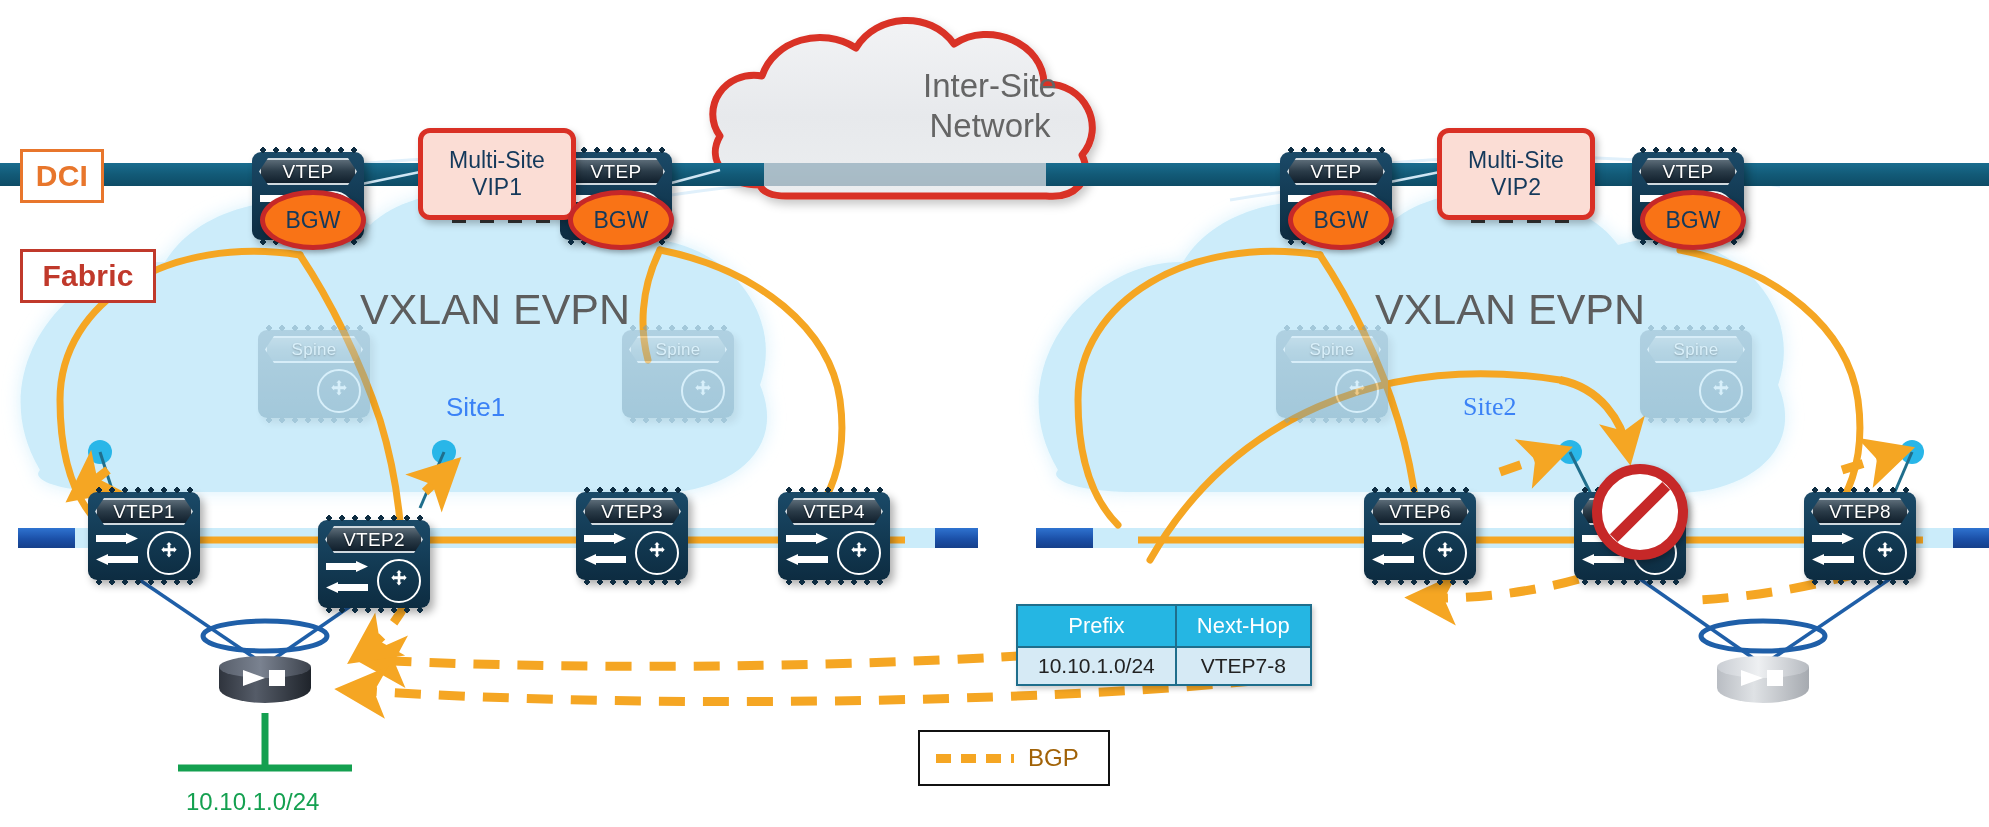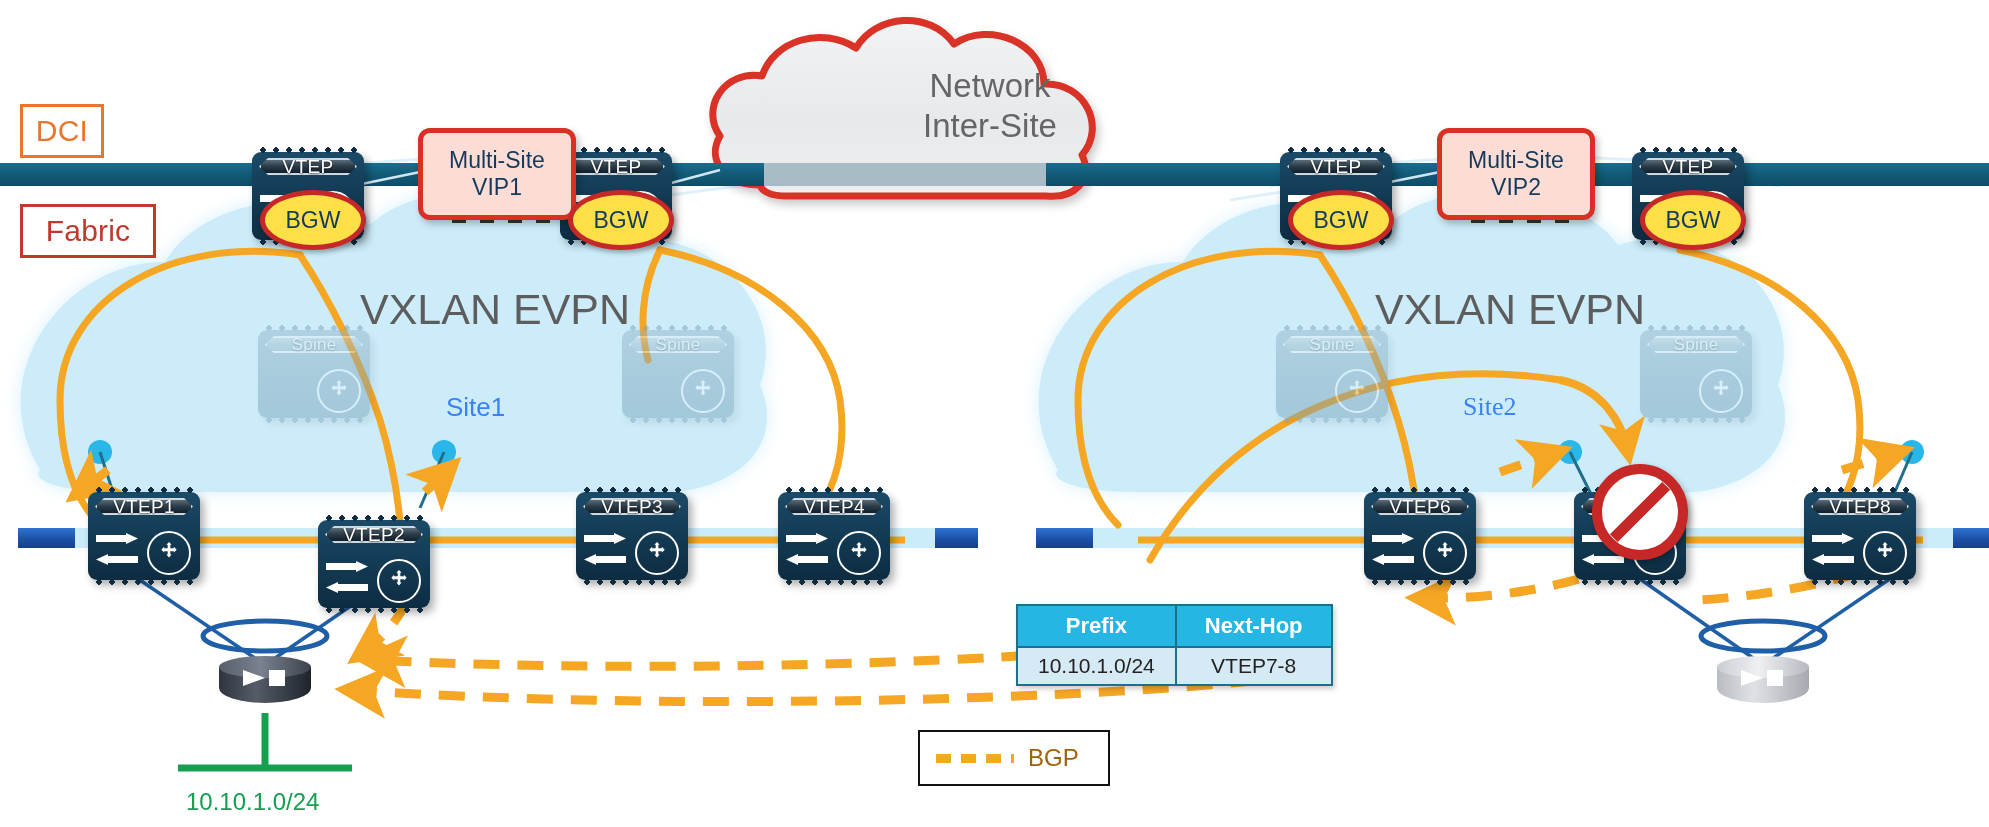--- a/index.html
+++ b/index.html
@@ -3,21 +3,21 @@
 <meta charset="utf-8">
 <title>VXLAN EVPN Multi-Site Diagram</title>
 <style>
   html,body{margin:0;padding:0;background:#ffffff;}
   body{font-family:"Liberation Sans", sans-serif;}
   #stage{position:relative;width:1989px;height:827px;overflow:hidden;background:#fff;}
   #svgroot{position:absolute;left:0;top:0;width:1989px;height:827px;}
 
   
   .corner-label{position:absolute;display:flex;align-items:center;justify-content:center;
-     background:#fff;font-weight:400;letter-spacing:.2px;}
+     background:#fff;font-weight:700;letter-spacing:.2px;margin-top:45px;}
   #dci-label{left:20px;top:104px;width:78px;height:48px;border:3px solid #E8762C;color:#E8762C;font-size:30px;}
   #fabric-label{left:20px;top:204px;width:130px;height:48px;border:3px solid #C0392B;color:#C0392B;font-size:30px;}
 
   
   .vip-box{position:absolute;width:148px;height:82px;background:#FBDDD5;border:5px solid #D93025;
     border-radius:12px;display:flex;flex-direction:column;align-items:center;justify-content:center;
     color:#14395B;font-size:23px;line-height:1.18;font-weight:400;
     box-shadow:3px 4px 7px rgba(0,0,0,.25);z-index:22;}
   #vip1{left:418px;top:128px;}
   #vip2{left:1437px;top:128px;}
@@ -41,21 +41,21 @@
   
   .node{position:absolute;width:112px;height:88px;z-index:20;}
   .chip{position:absolute;left:0;top:0;width:112px;height:88px;border-radius:9px;
     background:linear-gradient(180deg,#1b4a68 0%,#123952 55%,#0d2c41 100%);
     box-shadow:4px 5px 8px rgba(0,0,0,.32);}
   .chip::before,.chip::after{content:"";position:absolute;left:7px;right:7px;height:6px;
     background-image:radial-gradient(circle at 4px 3px,#0d2c41 2.6px,transparent 2.9px);
     background-size:13px 6px;background-repeat:repeat-x;}
   .chip::before{top:-5px;}
   .chip::after{bottom:-5px;}
-  .nodelbl{position:absolute;left:7px;top:6px;width:98px;height:17px;z-index:3;
+  .nodelbl{position:absolute;left:7px;top:6px;width:98px;height:27px;z-index:3;
     display:flex;align-items:center;justify-content:center;
     color:#fff;font-size:19px;letter-spacing:.3px;
     background:linear-gradient(180deg,#5b6b77 0%,#2b3c49 48%,#101f2c 100%);
     -webkit-clip-path:polygon(9px 0,89px 0,98px 50%,89px 100%,9px 100%,0 50%);
     clip-path:polygon(9px 0,89px 0,98px 50%,89px 100%,9px 100%,0 50%);
     border:2px solid #cfd8de;box-sizing:border-box;text-shadow:0 1px 2px rgba(0,0,0,.6);}
   .nodelbl.sm{font-size:17px;}
   .glyphs{position:absolute;left:8px;top:38px;width:96px;height:44px;z-index:2;}
   .arr{position:absolute;background:#fff;}
   .arrR{left:0;top:3px;width:42px;height:11px;
@@ -76,21 +76,21 @@
   .node.spine .chip{background:linear-gradient(180deg,#8fb2c6 0%,#7ea5bb 60%,#74a0b6 100%);
      box-shadow:4px 5px 8px rgba(0,0,0,.16);}
   .node.spine .chip::before,.node.spine .chip::after{
      background-image:radial-gradient(circle at 4px 3px,#74a0b6 2.6px,transparent 2.9px);}
   .node.spine .nodelbl{background:linear-gradient(180deg,#b6ccd8 0%,#9dbccc 50%,#8fb2c6 100%);
      border-color:#e4f0f7;color:#eaf6fc;}
   .node.spine .arr,.node.spine .xcirc::after{background:#e6f4fb;}
   .node.spine .xcirc{border-color:#e6f4fb;}
 
   
-  .bgw{position:absolute;width:96px;height:50px;border-radius:50%;background:#fde047;
+  .bgw{position:absolute;width:96px;height:50px;border-radius:50%;background:#f97316;
     border:5px solid #C62828;display:flex;align-items:center;justify-content:center;
     color:#14395B;font-size:23px;z-index:26;box-shadow:2px 3px 5px rgba(0,0,0,.28);}
 
   
   .noentry{position:absolute;width:76px;height:76px;border-radius:50%;background:#fff;
     border:10px solid #C62828;z-index:40;box-shadow:2px 3px 6px rgba(0,0,0,.3);}
   .noentry::after{content:"";position:absolute;left:50%;top:50%;width:74px;height:11px;
     background:#C62828;transform:translate(-50%,-50%) rotate(-45deg);}
 
   
@@ -102,22 +102,22 @@
   .host.light .top{background:linear-gradient(90deg,#c9cdd3,#eef0f2 45%,#b6bac0);}
   .host.light .body{background:linear-gradient(90deg,#b9bdc3,#dfe2e5 40%,#a6aab0);}
   .host .gly{position:absolute;left:24px;top:12px;width:46px;height:20px;z-index:3;}
   .host .gly .tri{position:absolute;left:0;top:2px;width:22px;height:16px;background:#fff;
     -webkit-clip-path:polygon(0 0,100% 50%,0 100%);clip-path:polygon(0 0,100% 50%,0 100%);}
   .host .gly .sq{position:absolute;left:26px;top:2px;width:16px;height:16px;background:#fff;}
 
   
   #prefix-table{position:absolute;left:1016px;top:604px;z-index:30;border:2px solid #1F6E8C;
     border-collapse:collapse;box-shadow:2px 3px 5px rgba(0,0,0,.2);}
-  #prefix-table th{background:#25B6E3;color:#fff;font-size:22px;font-weight:700;
-    padding:7px 28px;border:2px solid #1F6E8C;}
+  #prefix-table th{background:#25B6E3;color:#fff;font-size:22px;font-weight:400;
+    padding:7px 20px;border:2px solid #1F6E8C;}
   #prefix-table td{background:#D6EAF5;color:#222;font-size:21px;font-weight:400;text-align:center;
     padding:6px 20px;border:2px solid #1F6E8C;}
 
   
   #legend{position:absolute;left:918px;top:730px;width:192px;height:56px;border:2.5px solid #111;
     background:#fff;display:flex;align-items:center;gap:14px;padding:0 16px;box-sizing:border-box;z-index:30;}
   #legend .swatch{flex:0 0 auto;width:78px;height:9px;
     background:repeating-linear-gradient(90deg,#F5A623 0 15px,transparent 15px 25px);}
   #legend .lgtext{color:#a16207;font-size:24px;}
 
@@ -281,22 +281,22 @@
       <path d="M660,186 L720,170"></path>
       <path d="M1370,186 L1440,172"></path>
       <path d="M1678,186 L1740,170"></path>
     </g>
   </svg>
 
   <div id="dci-label" class="corner-label">DCI</div>
   <div id="fabric-label" class="corner-label">Fabric</div>
 
   <div id="isn-text">
+    <div>Inter-Site</div>
     <div>Network</div>
-    <div>Inter-Site</div>
   </div>
 
   <div id="vip1" class="vip-box">
     <span>Multi-Site</span>
     <span>VIP1</span>
   </div>
   <div id="vip1-feet" class="vip-feet">
     <i></i>
       <i></i>
       <i></i>

